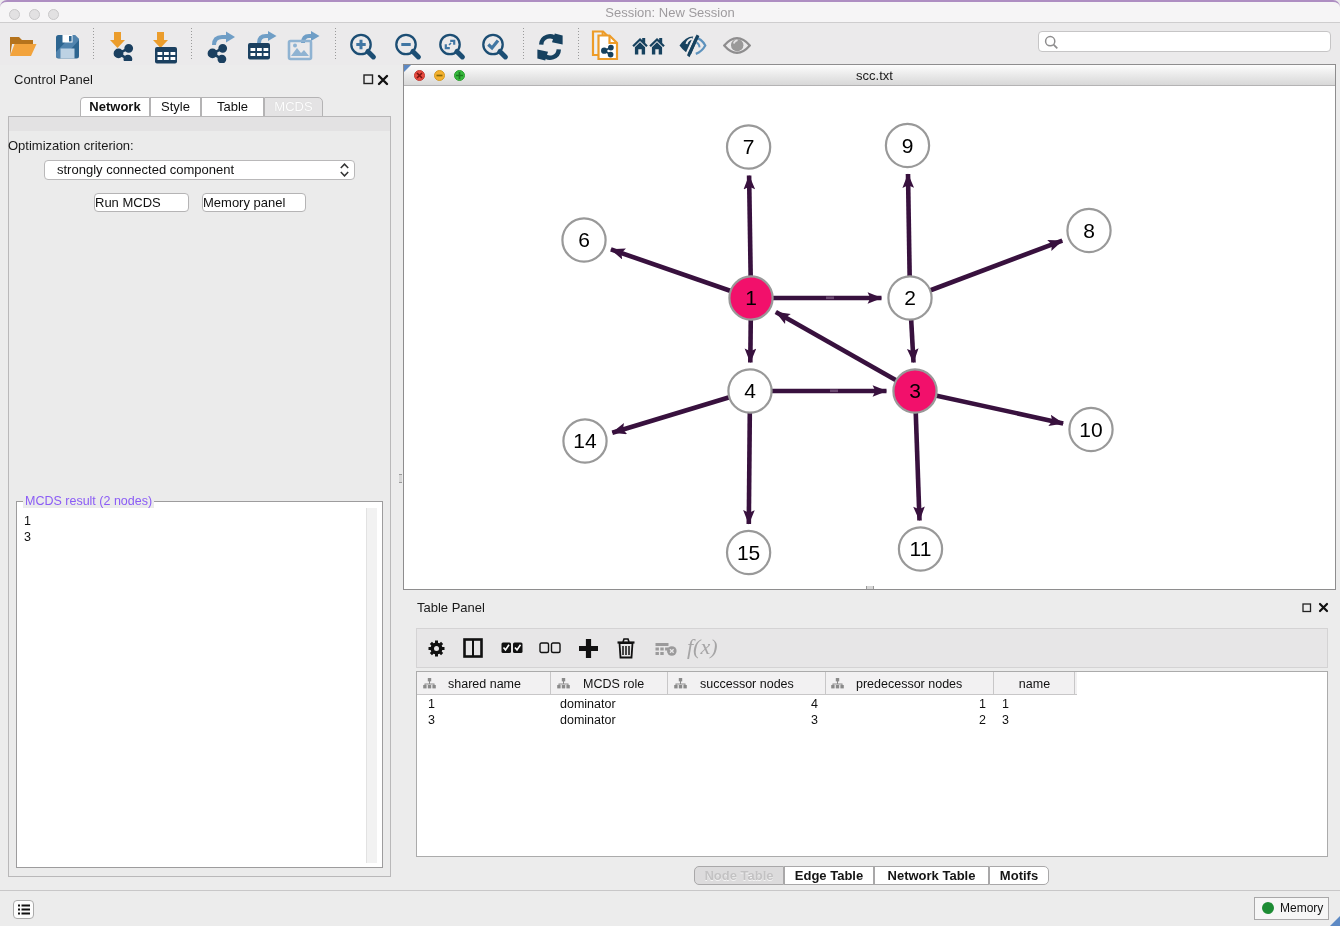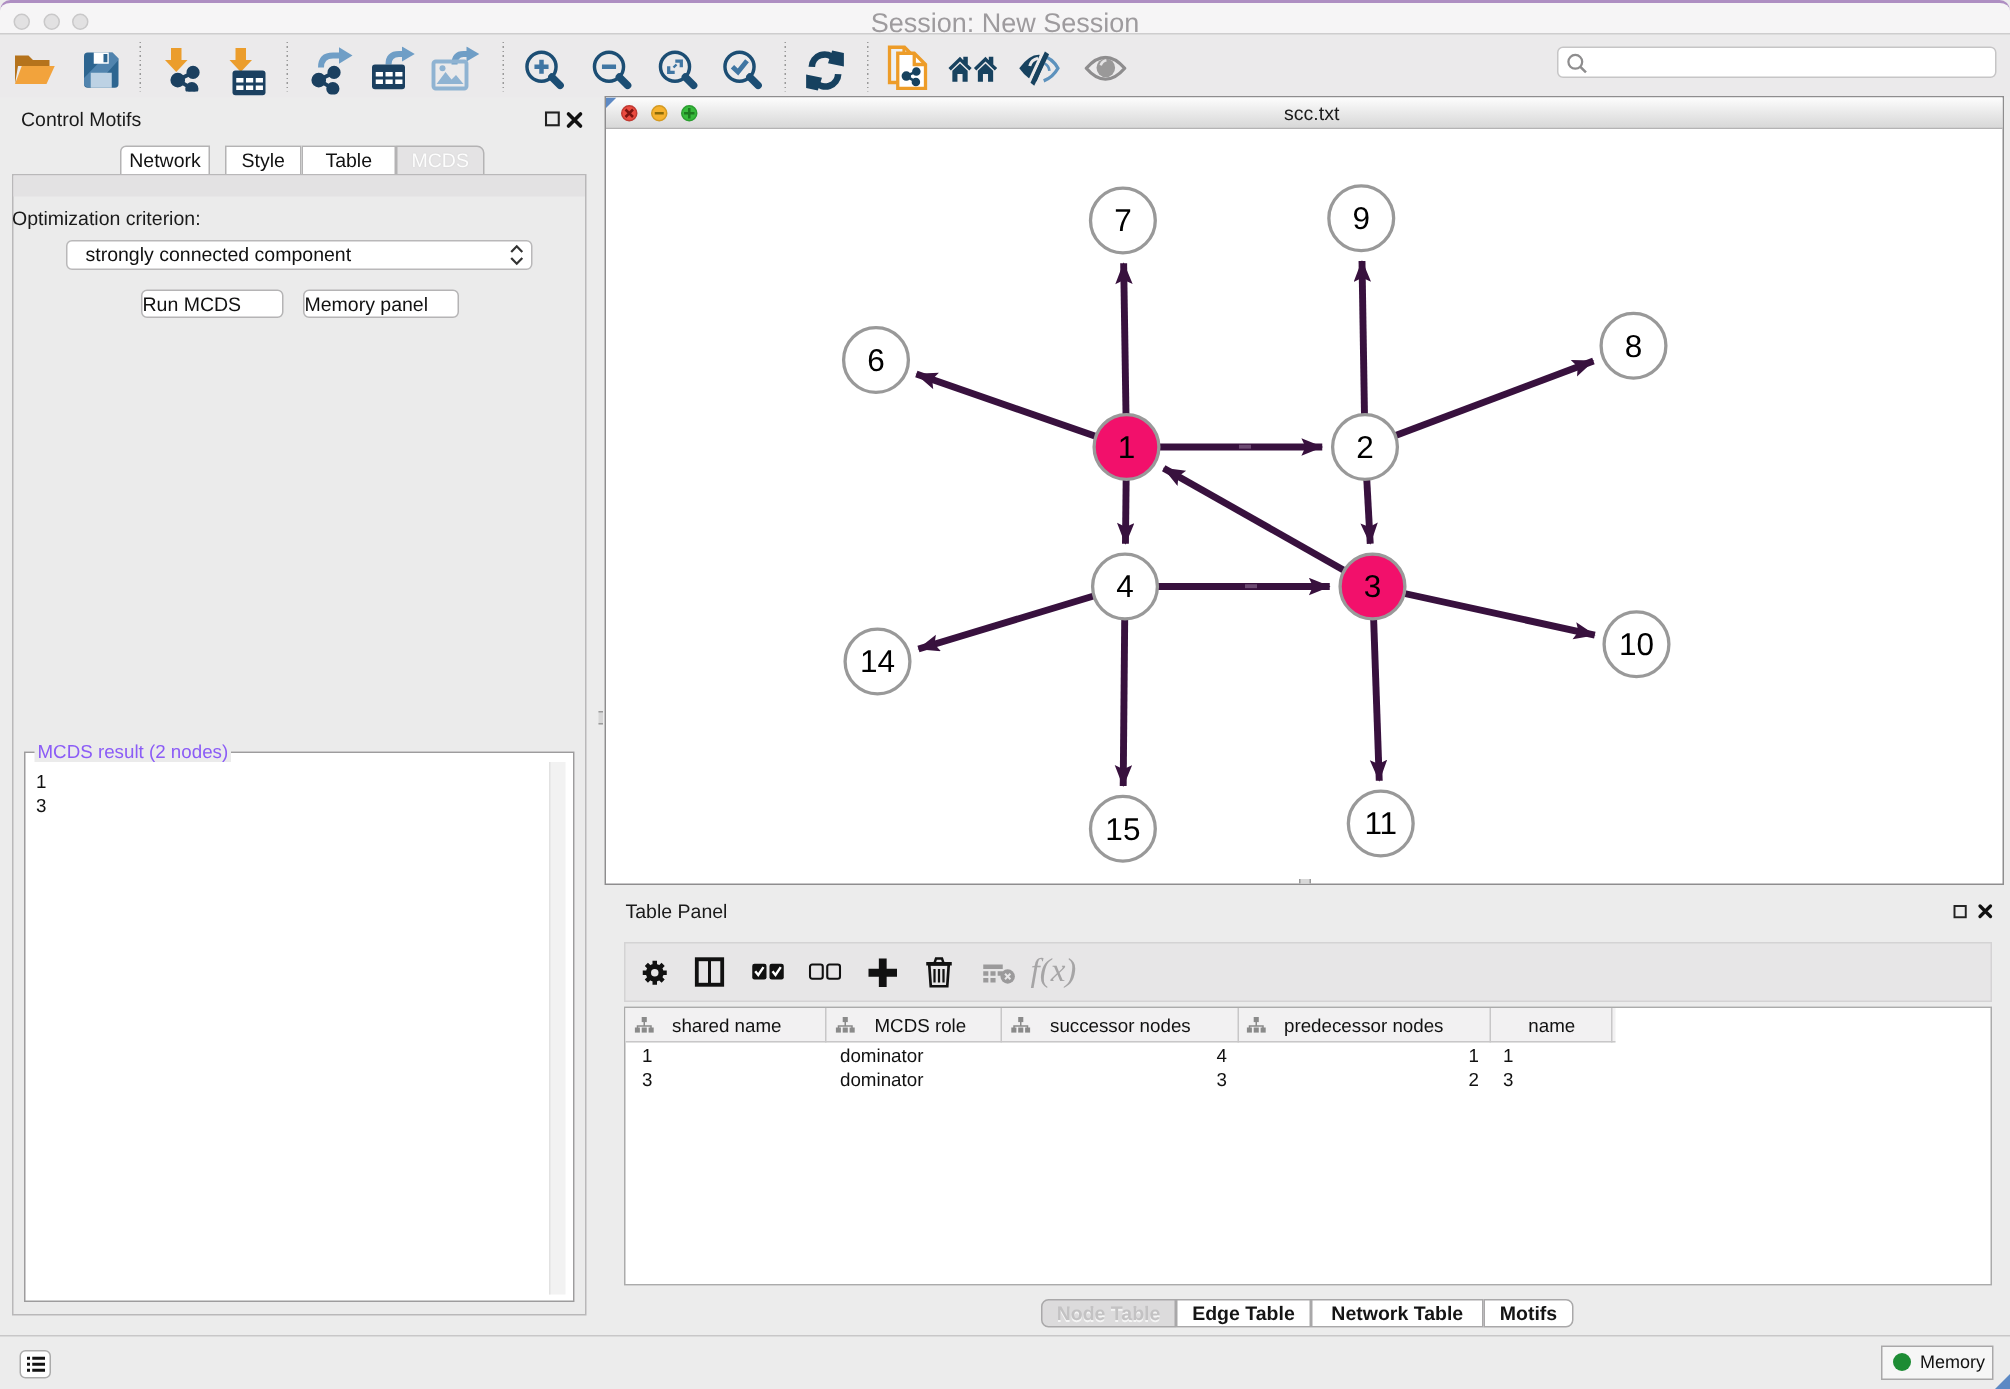--- a/index.html
+++ b/index.html
@@ -2,21 +2,21 @@
 <html><head>
 <meta charset="utf-8">
 <style>
 * { margin:0; padding:0; box-sizing:border-box; }
 html,body { width:1340px; height:926px; overflow:hidden; }
 body { font-family:"Liberation Sans", sans-serif; background:#ececec; position:relative; }
 .abs { position:absolute; }
 
 #titlebar { position:absolute; left:0; top:0; width:1340px; height:22px; background:#f6f5f6; border-top:2px solid #ae8ec2; border-radius:7px 7px 0 0; }
 #titlebar .light { position:absolute; top:7px; width:11px; height:11px; border-radius:50%; background:#e2e1e2; border:1px solid #c9c8c9; }
-#title-text { position:absolute; top:3px; left:0; width:1340px; text-align:center; font-size:18px; color:#9e9b9e; }
+#title-text { position:absolute; top:3px; left:0; width:1340px; text-align:center; font-size:13px; color:#9e9b9e; }
 
 #toolbar { position:absolute; left:0; top:22px; width:1340px; height:43px; background:#ebeaeb; border-top:1px solid #cecdce; }
 #toolbar svg { position:absolute; top:8px; }
 .tsep { position:absolute; top:5px; width:1px; height:33px; background-image:repeating-linear-gradient(to bottom,#9a9a9a 0 1px,transparent 1px 3px); }
 #searchbox { position:absolute; left:1038px; top:8px; width:293px; height:21px; background:#fff; border:1px solid #c6c5c6; border-radius:4px; }
 
 #cpanel-title { position:absolute; left:14px; top:72px; font-size:13px; color:#1a1a1a; }
 .tab { position:absolute; top:97px; height:20px; background:#fff; border:1px solid #b4b3b4; font-size:13px; color:#111; text-align:center; line-height:18px; }
 #cp-body { position:absolute; left:8px; top:116px; width:383px; height:761px; background:#ebebeb; border:1px solid #b9b8b9; }
 #cp-band { position:absolute; left:9px; top:117px; width:381px; height:14px; background:#e3e2e3; }
@@ -205,22 +205,22 @@
     <path d="M10.8 6.6 Q11.6 3.8 14.6 3.2" fill="none" stroke="#e4e3e4" stroke-width="1.7"></path>
   </svg>
 
   <div id="searchbox"></div>
   <svg style="left:1044px; top:12px;" width="15" height="15" viewBox="0 0 15 15">
     <circle cx="6.2" cy="6.2" r="4.6" fill="none" stroke="#8e8d8e" stroke-width="1.5"></circle>
     <path d="M9.6 9.6 L13.3 13.3" stroke="#8e8d8e" stroke-width="1.7"></path>
   </svg>
 </div>
 
-<div id="cpanel-title">Control Motifs</div>
-<div class="tab" style="left:80px; width:60px; border-radius:4px 0 0 0;">Network</div>
+<div id="cpanel-title">Control Panel</div>
+<div class="tab" style="left:80px; width:70px; border-radius:4px 0 0 0;font-weight:bold;">Network</div>
 <div class="tab" style="left:150px; width:51px;">Style</div>
 <div class="tab" style="left:201px; width:63px;">Table</div>
 <div class="tab" style="left:264px; width:59px; background:#e4e3e4; color:#fdfdfd; border-radius:0 5px 0 0; text-shadow:0 0 1px #cccccc;">MCDS</div>
 <div id="cp-body"></div>
 <div id="cp-band"></div>
 <div id="opt-label">Optimization criterion:</div>
 <div id="opt-select">strongly connected component</div>
 <svg class="abs" style="left:339px;top:163px" width="11" height="14" viewBox="0 0 11 14">
     <path d="M1.8 5 L5.5 1.2 L9.2 5" fill="none" stroke="#333" stroke-width="1.5"></path>
     <path d="M1.8 9 L5.5 12.8 L9.2 9" fill="none" stroke="#333" stroke-width="1.5"></path>

